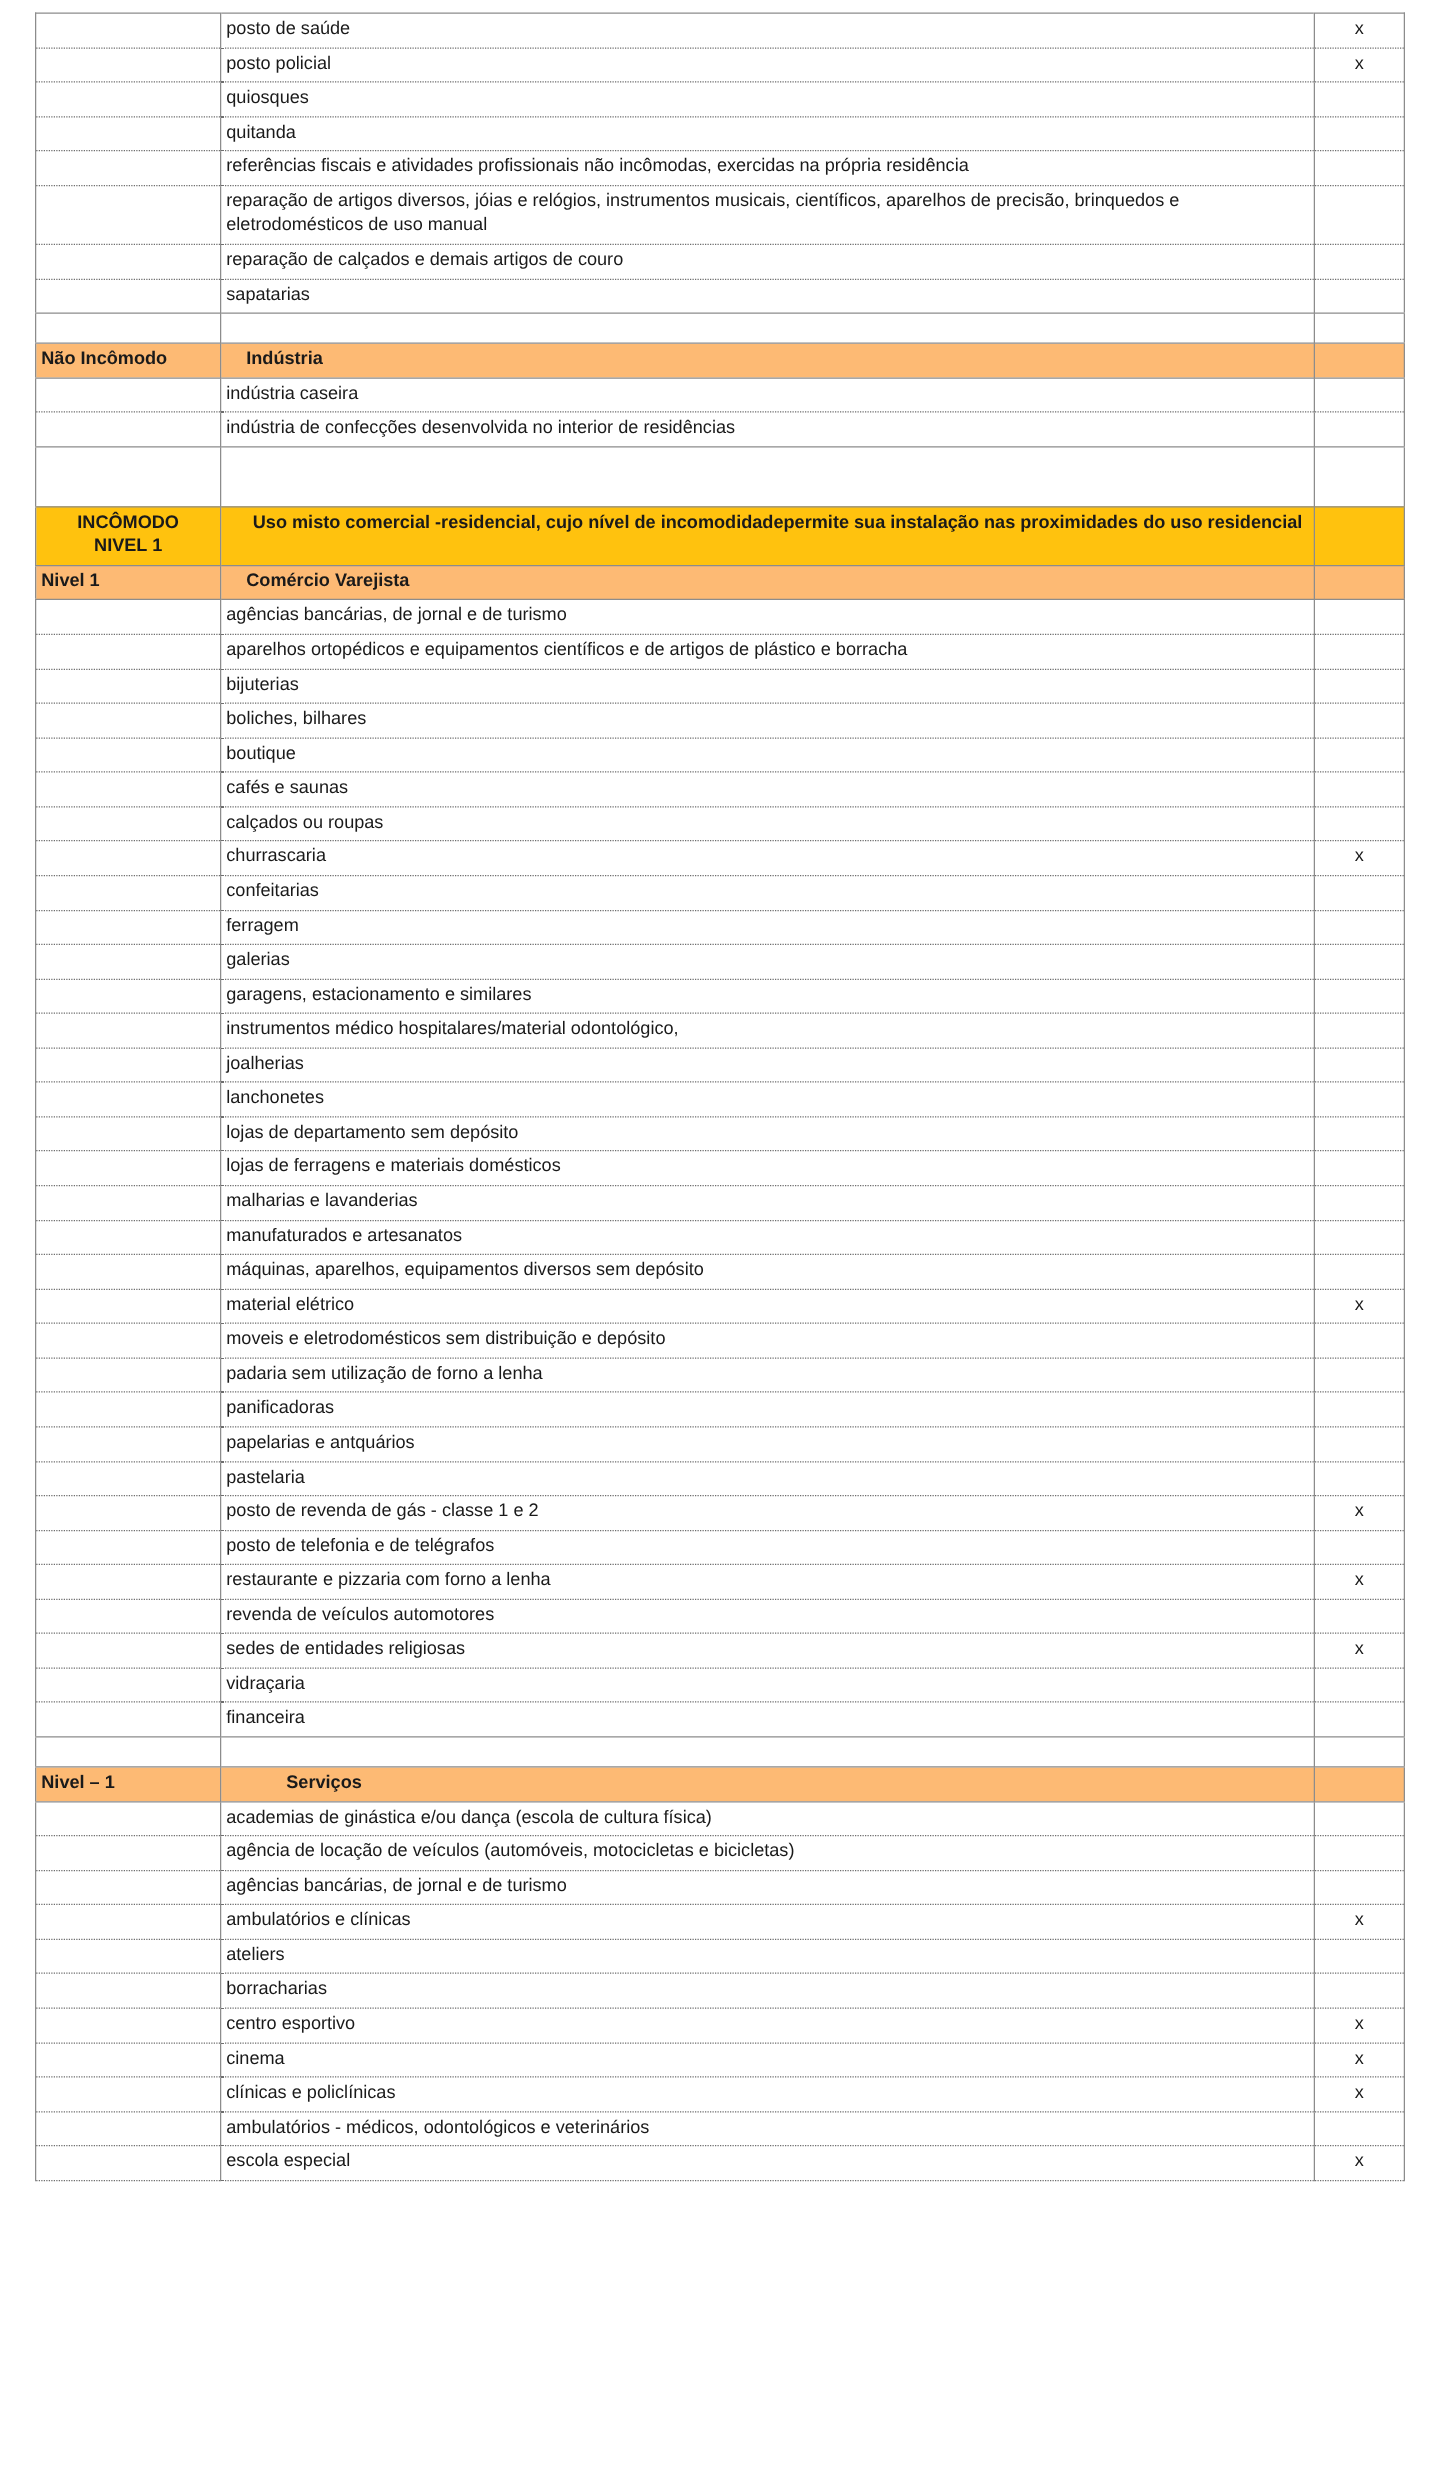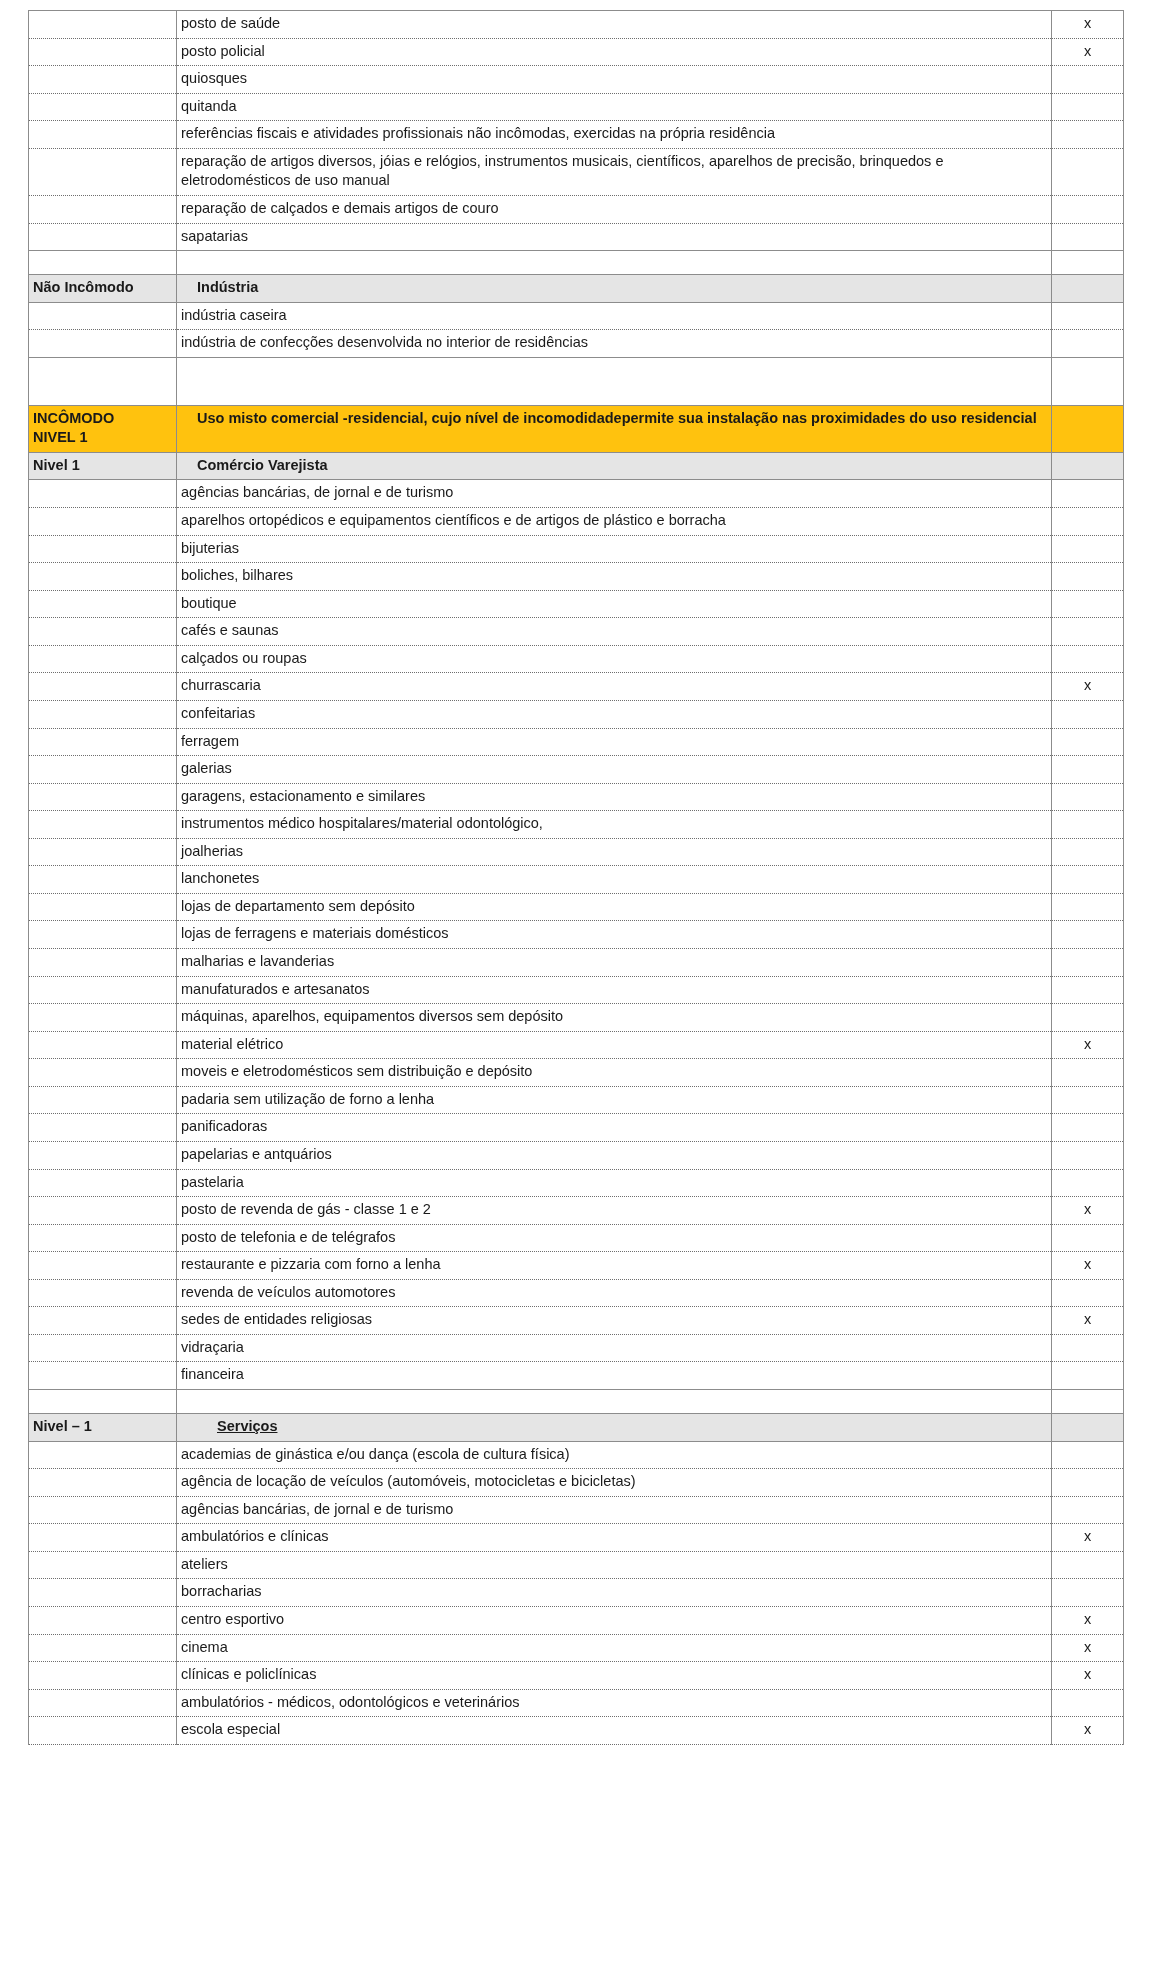--- a/index.html
+++ b/index.html
@@ -64,45 +64,45 @@
   }
   tr.blank td {
     border-bottom: 1px solid #8c8c8c;
     height: 16px;
   }
   tr.tallblank td {
     border-bottom: 1px solid #8c8c8c;
     height: 40px;
   }
   tr.yellow td {
-    background: #e5e5e5;
+    background: #fdba74;
     font-weight: bold;
     border-bottom: 1px solid #8c8c8c;
   }
   tr.orange td {
     background: #ffc20e;
     font-weight: bold;
     border-bottom: 1px solid #8c8c8c;
+    text-align: center;
   }
   tr.yellow td.item, tr.orange td.item {
     padding-left: 20px;
   }
   tr.orange td.cat {
     white-space: pre-line;
     line-height: 1.35;
   }
   tr.orange td.item {
     line-height: 1.35;
   }
   td.item.twoline {
     line-height: 1.35;
   }
   tr.yellow td.item.indent-extra {
-    padding-left: 40px;
-    text-decoration: underline;
+    padding-left: 52px;
   }
 </style>
 </head>
 <body>
 
 <div class="sheet">
   <table class="zoning">
     <colgroup>
       <col class="c-cat">
       <col class="c-item">

